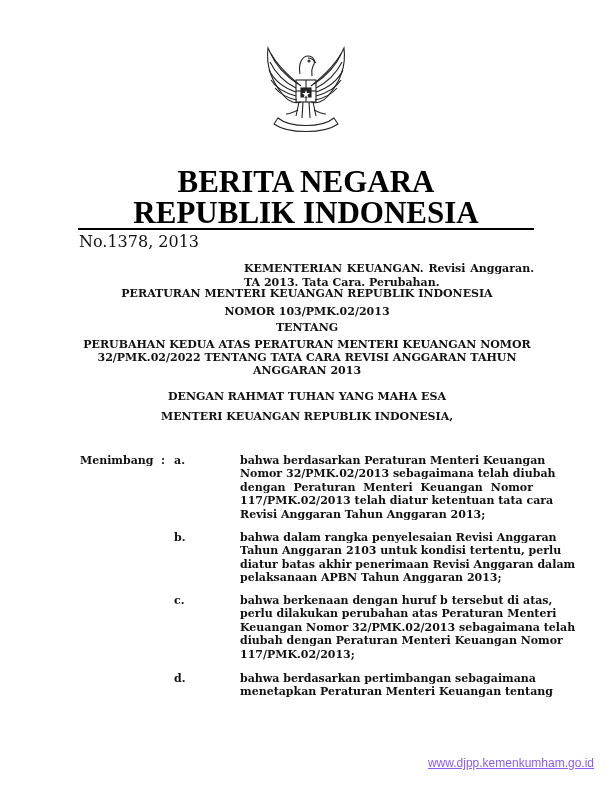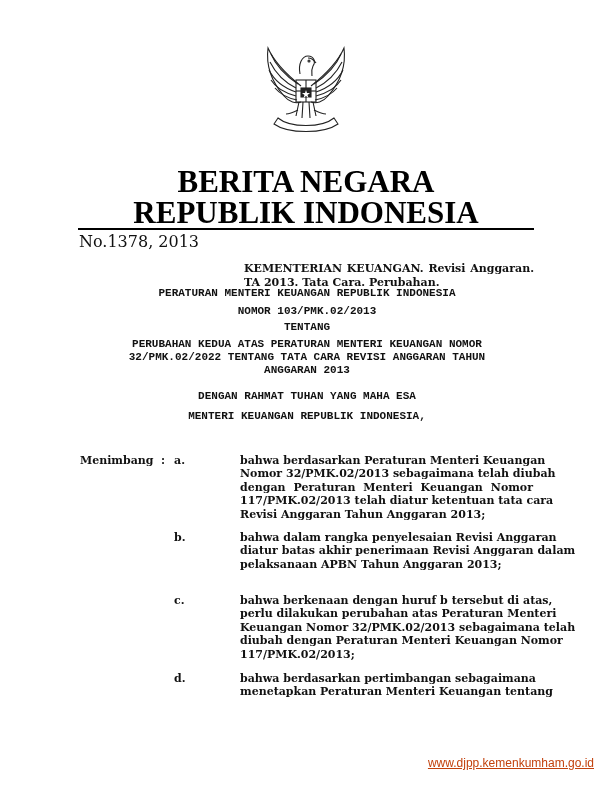--- a/index.html
+++ b/index.html
@@ -8,35 +8,35 @@
   .emblem { position: absolute; left: 256px; top: 44px; width: 100px; height: 100px; }
   .title { position: absolute; left: 0; width: 612px; text-align: center;
            font-family: "Liberation Serif", serif; font-weight: bold; font-size: 31px; line-height: 32px; color: #000; }
   .t1 { top: 166px; }
   .t2 { top: 197px; }
   .rule { position: absolute; left: 78px; top: 228px; width: 456px; height: 2px; background: #000; }
   .no { position: absolute; left: 79px; top: 232px; font-size: 16px; font-weight: normal; }
   .subject { position: absolute; left: 244px; top: 232px; width: 290px; font-size: 11px; font-weight: bold; line-height: 14px; text-align: justify; margin-top: 30px; }
   .subject span { display:block; }
   .subject .l1 { text-align: justify; text-align-last: justify; }
-  .center { position: absolute; left: 80px; width: 454px; text-align: center; font-size: 11px; font-weight: bold; line-height: 13px; font-family: Liberation Mono, monospace; }
+  .center { position: absolute; left: 80px; width: 454px; text-align: center; font-size: 11px; font-weight: bold; line-height: 13px; }
   .c1 { top: 287px; }
   .c2 { top: 305px; }
   .c3 { top: 321px; }
   .c4 { top: 338px; }
   .c5 { top: 390px; }
   .c6 { top: 410px; }
   .label { position: absolute; left: 80px; top: 454px; font-size: 11px; font-weight: bold; }
   .colon { position: absolute; left: 161px; top: 454px; font-size: 11px; font-weight: bold; }
   .item-marker { position: absolute; left: 174px; font-size: 11px; font-weight: bold; }
   .item-text { position: absolute; left: 200px; width: 333px; font-size: 11px; font-weight: bold; line-height: 13.4px; }
   .item-text span { display: block; text-align: justify; text-align-last: justify; white-space: nowrap; margin-left: 40px; }
   .item-text span.last { text-align-last: left; }
   .footer-link { position: absolute; right: 18px; top: 756px; font-family: "Liberation Sans", sans-serif;
-                 font-size: 12px; color: #c2410c; text-decoration: underline; }
+                 font-size: 12px; color: #8b5cf6; text-decoration: underline; }
 </style>
 </head>
 <body>
 
 <div>
 
   <svg class="emblem" viewBox="0 0 100 100">
     <g fill="none" stroke="#222" stroke-width="1.1">
 
       <path d="M45 42 C30 30 18 18 12 4 C10 20 14 36 28 52 C33 58 40 60 45 58"></path>
@@ -99,20 +99,21 @@
     <span>bahwa berdasarkan Peraturan Menteri Keuangan</span>
     <span>Nomor 32/PMK.02/2013 sebagaimana telah diubah</span>
     <span>dengan Peraturan Menteri Keuangan Nomor</span>
     <span>117/PMK.02/2013 telah diatur ketentuan tata cara</span>
     <span class="last">Revisi Anggaran Tahun Anggaran 2013;</span>
   </div>
 
   <div class="item-marker" style="top:531px">b.</div>
   <div class="item-text" style="top:531px">
     <span>bahwa dalam rangka penyelesaian Revisi Anggaran</span>
+    <span>Tahun Anggaran 2103 untuk kondisi tertentu, perlu</span>
     <span>diatur batas akhir penerimaan Revisi Anggaran dalam</span>
     <span class="last">pelaksanaan APBN Tahun Anggaran 2013;</span>
   </div>
 
   <div class="item-marker" style="top:594px">c.</div>
   <div class="item-text" style="top:594px">
     <span>bahwa berkenaan dengan huruf b tersebut di atas,</span>
     <span>perlu dilakukan perubahan atas Peraturan Menteri</span>
     <span>Keuangan Nomor 32/PMK.02/2013 sebagaimana telah</span>
     <span>diubah dengan Peraturan Menteri Keuangan Nomor</span>

